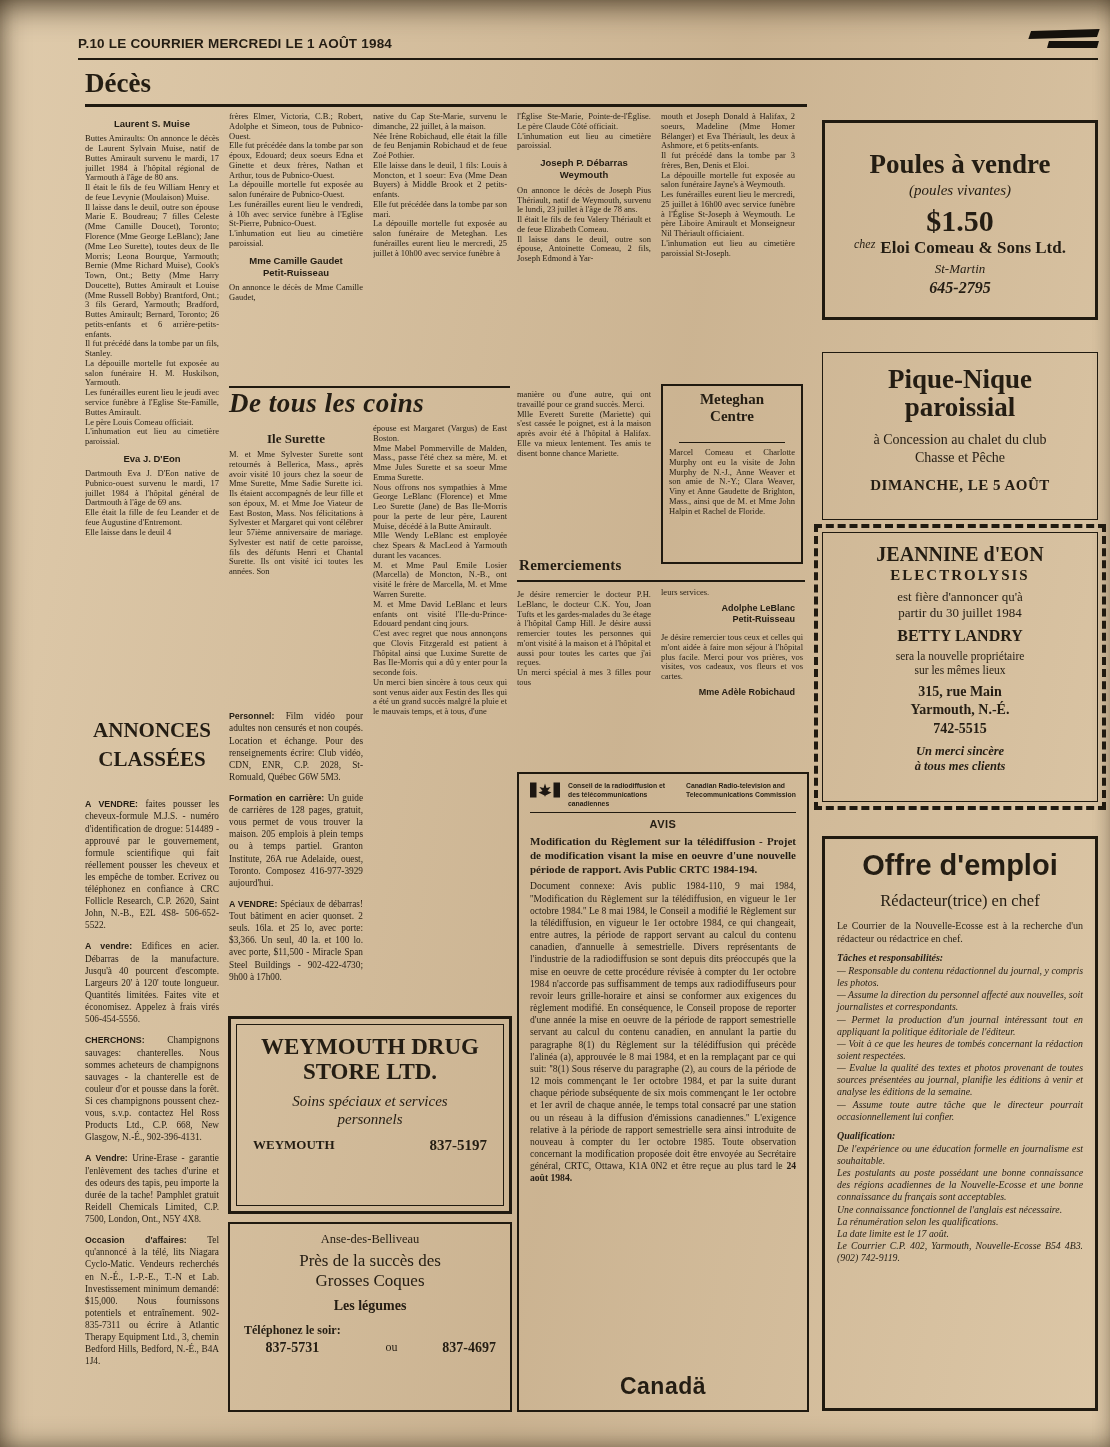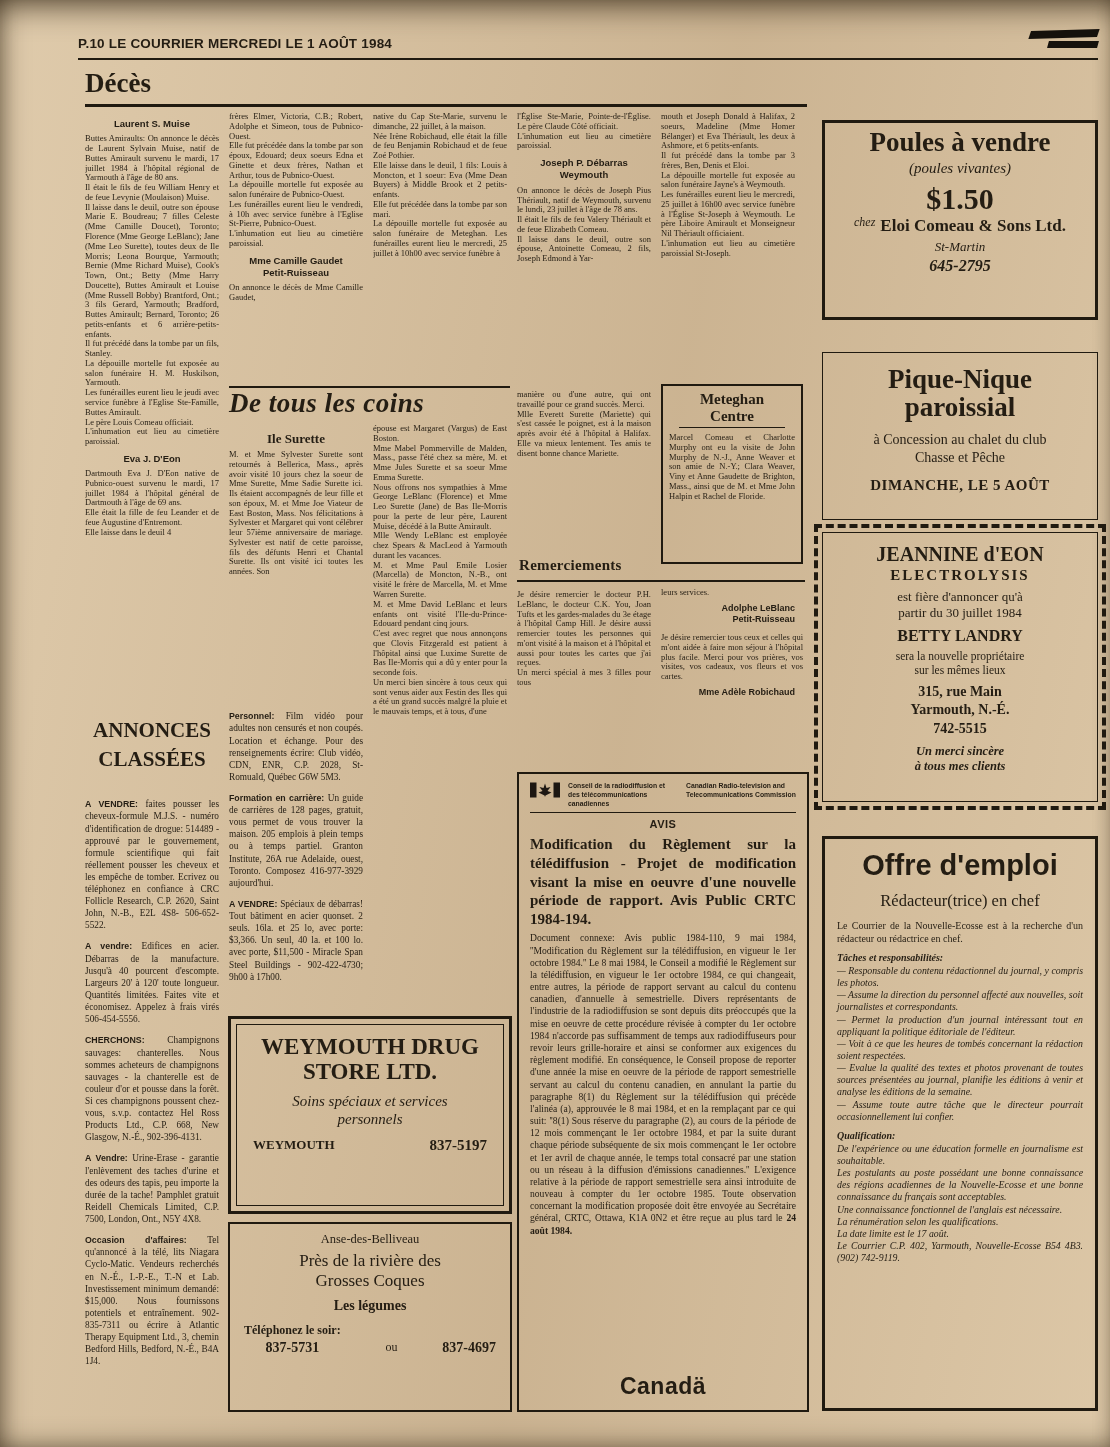--- a/index.html
+++ b/index.html
@@ -30,21 +30,21 @@
 
   .coins-title{position:absolute;left:229px;top:386px;width:281px;border-top:2px solid #201a10;padding-top:0;
     font:italic bold 27px "Liberation Serif",serif;letter-spacing:.5px}
   .ile-head{position:absolute;left:229px;top:431px;width:134px;text-align:center;font:bold 13px "Liberation Serif",serif}
   #coinsA{left:229px;top:450px;height:256px}
   #coinsB{left:373px;top:424px;height:588px}
   #coinsC{left:517px;top:390px;height:166px}
 
   .meteghan{position:absolute;left:661px;top:384px;width:142px;height:180px;border:2px solid #201a10;padding:5px 6px;overflow:hidden}
   .meteghan-title{font:bold 15px/1.1 "Liberation Serif",serif;text-align:center;white-space:pre-line;
-    border-bottom:1px solid #201a10;width:84%;margin:0 auto 5px;padding-bottom:3px}
+    border-bottom:1px solid #201a10;width:84%;margin:0 auto 5px;padding-bottom:18px}
 
   .rem-title{position:absolute;left:519px;top:557px;font:bold 15px "Liberation Serif",serif;letter-spacing:.3px}
   .rem-rule{left:517px;top:580px;width:288px;height:2px}
   #rem1{left:517px;top:590px;height:180px}
   #rem2{left:661px;top:588px;width:142px;height:185px;position:absolute;overflow:hidden}
   .sig{font:bold 9px/1.3 "Liberation Sans",sans-serif;text-align:right;white-space:pre-line;margin:5px 8px 7px 0}
 
   .classees-title{position:absolute;left:85px;top:716px;width:134px;text-align:center;
     font:bold 21px/1.4 "Liberation Serif",serif;white-space:pre-line}
   #cl-left{left:85px;top:798px;height:614px}
@@ -52,26 +52,26 @@
   .clad{font-size:9.3px;line-height:1.3;margin-bottom:9px}
   .clad b{font-family:"Liberation Sans",sans-serif;font-size:8.8px}
 
   .crtc{position:absolute;left:517px;top:772px;width:292px;height:640px;border:2px solid #201a10;padding:8px 11px;overflow:hidden}
   .crtc-logo-row{display:flex;gap:8px;align-items:flex-start;margin-bottom:4px}
   .crtc-flag{width:30px;height:16px;flex:none}
   .crtc-flag svg{width:100%;height:100%}
   .crtc-logo-text{font:bold 6.8px/1.3 "Liberation Sans",sans-serif;width:114px}
   .crtc-divider{height:1px;background:#201a10;margin:2px 0 5px}
   .crtc-avis{text-align:center;font:bold 11px "Liberation Sans",sans-serif;letter-spacing:.5px;margin:3px 0 5px}
-  .crtc-intro{font-weight:bold;font-size:15px;line-height:1.24;text-align:justify;margin-bottom:4px}
+  .crtc-intro{font-weight:bold;font-size:11px;line-height:1.24;text-align:justify;margin-bottom:4px}
   .crtc-body{font-size:9.6px;line-height:1.27;text-align:justify}
   .crtc-wordmark{position:absolute;bottom:10px;left:0;right:0;text-align:center;font:bold 23px "Liberation Sans",sans-serif;letter-spacing:.5px}
 
   .ad{position:absolute;overflow:hidden}
-  .ad-poules{left:822px;top:120px;width:276px;height:200px;border:3px solid #201a10;text-align:center;padding-top:4px}
+  .ad-poules{left:822px;top:120px;width:276px;height:200px;border:3px solid #201a10;text-align:center;padding-top:26px}
   .poules-title{font:bold 27px "Liberation Serif",serif}
   .poules-sub{font:italic 15px "Liberation Serif",serif;margin-top:2px}
   .poules-price{font:bold 30px "Liberation Serif",serif;margin-top:5px}
   .poules-chez{font:italic 12px "Liberation Serif",serif;margin-right:5px;position:relative;top:-5px}
   .poules-vendor{font:bold 17px "Liberation Serif",serif}
   .poules-place{font:italic 13px "Liberation Serif",serif;margin-top:3px}
   .poules-phone{font:italic bold 16px "Liberation Serif",serif;margin-top:2px}
 
   .ad-pique{left:822px;top:352px;width:276px;height:168px;border:1.5px solid #201a10;text-align:center;padding-top:12px}
   .pique-title{font:bold 27px/1.05 "Liberation Serif",serif;white-space:pre-line}
@@ -321,21 +321,21 @@
 personnels</div>
       <div class="weymouth-bottom">
         <span class="weymouth-town">WEYMOUTH</span>
         <span class="weymouth-phone">837-5197</span>
       </div>
     </div>
   </div>
 
   <div class="ad ad-farm">
     <div class="farm-line1">Anse-des-Belliveau</div>
-    <div class="farm-line2">Près de la rivière des
+    <div class="farm-line2">Près de la succès des
 Grosses Coques</div>
     <div class="farm-line3">Les légumes</div>
     <div class="farm-phones">
       <div class="farm-ph-left">
         <div class="farm-ph-label">Téléphonez le soir:</div>
         <div class="farm-ph-num">837-5731</div>
       </div>
       <div class="farm-or">ou</div>
       <div class="farm-ph-num">837-4697</div>
     </div>

